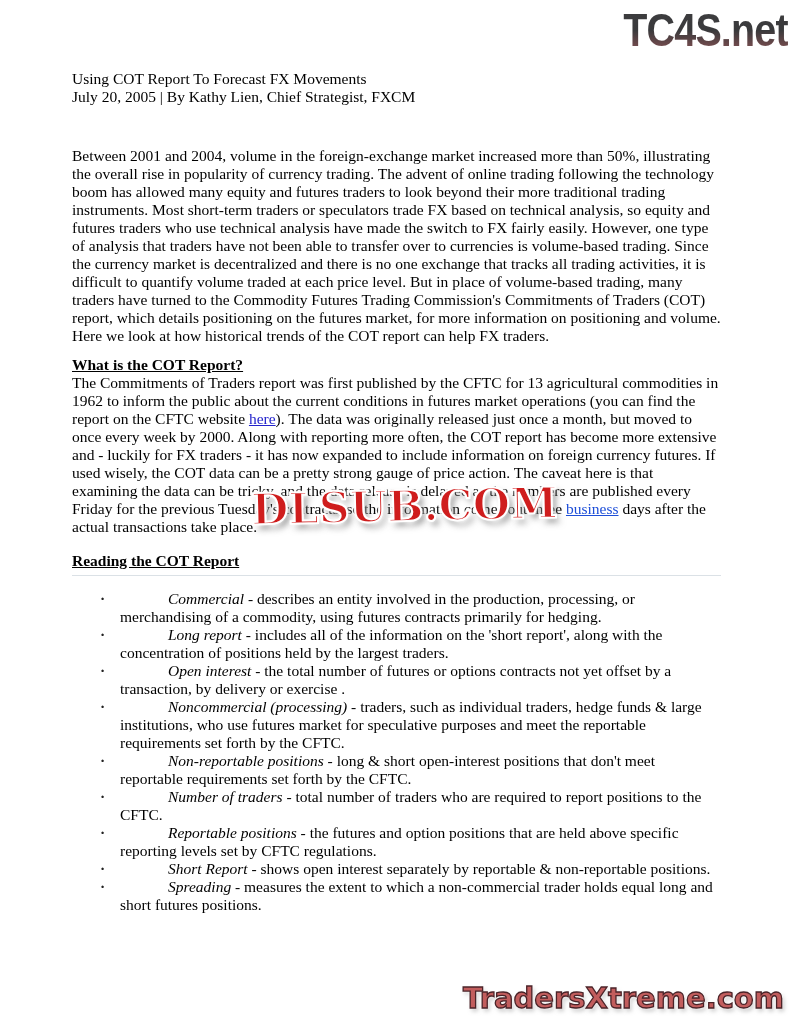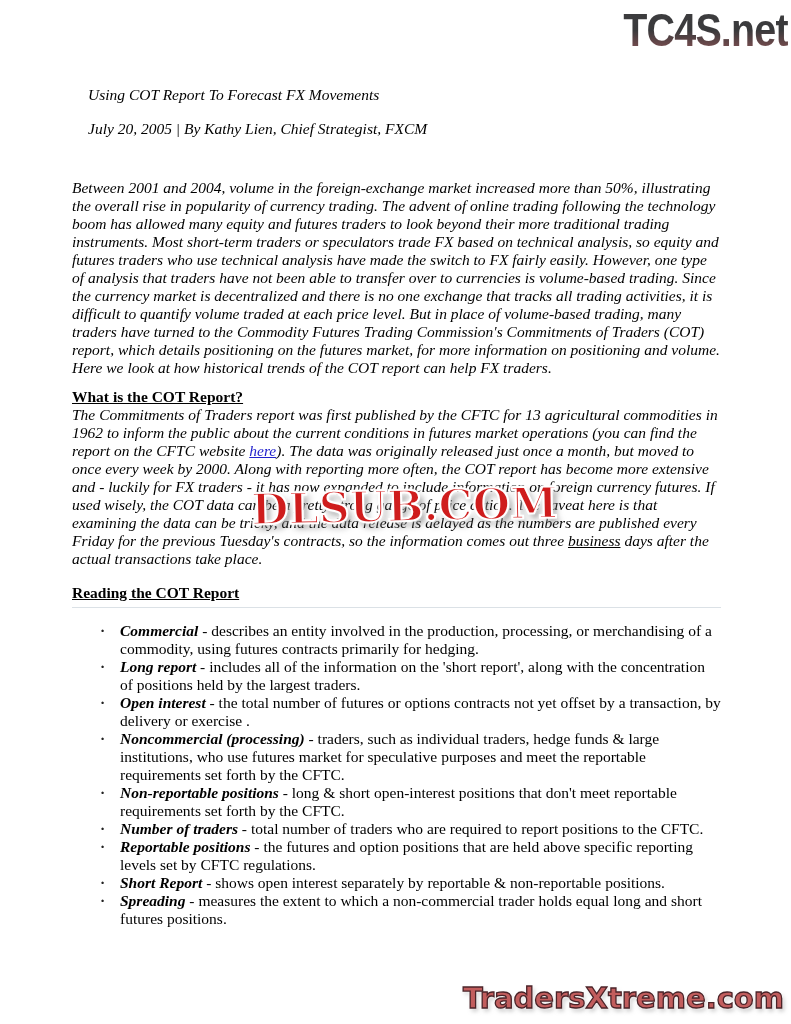--- a/index.html
+++ b/index.html
@@ -34,33 +34,33 @@
   }
 
   
   .content {
     position: absolute;
     left: 72px; top: 70px;
     width: 649px;
     font-size: 15.5px;
     line-height: 18px;
   }
-  .title-line { margin: 16px; line-height: 17.5px; font-style: italic; }
-  .para { margin: 0; font-style: italic; }
+  .title-line { margin: 0; line-height: 17.5px; }
+  .para { margin: 0; }
   #intro { margin-top: 42px; }
   .hsec {
     font-weight: bold;
     font-size: 15.5px;
     margin: 11px 0 0 0;
     line-height: 18px;
     text-decoration: underline;
   }
   #sec2-head { margin-top: 16px; }
   a.lnk-blue  { color: #2222cc; text-decoration: underline; cursor: pointer; text-align: right; }
-  a.lnk-green { color: #000000; text-decoration: underline; cursor: pointer; }
+  a.lnk-green { color: #1d4ed8; text-decoration: underline; cursor: pointer; }
 
   .rule {
     border: none;
     border-top: 1px solid #dbe1e6;
     margin: 5px 0 0 0;
     width: 100%;
   }
 
   ul.items {
     margin: 14px 0 0 0;
@@ -69,21 +69,21 @@
   }
   ul.items li { position: relative; margin: 0; }
   ul.items li::before {
     content: "\00B7";
     position: absolute;
     left: -20px;
     top: 0;
     font-weight: bold;
     color: #222;
   }
-  .term { font-weight: bold; font-style: italic; }
+  .term { font-weight: normal; font-style: italic; margin-left: 48px; }
 
   
   .wm-center {
     position: absolute;
     left: 251px; top: 481px;
     font-family: "DejaVu Serif", serif;
     font-weight: 800;
     font-size: 43px;
     letter-spacing: 0px;
     color: #cf1d1d;

